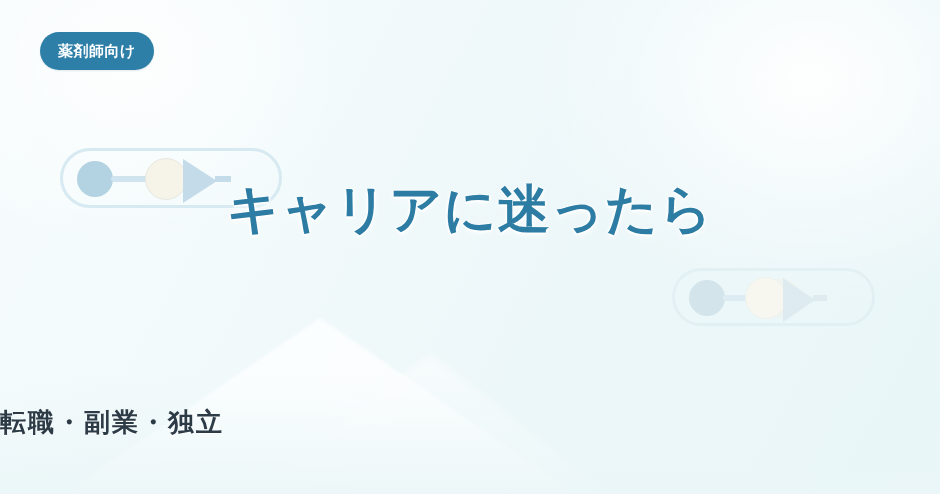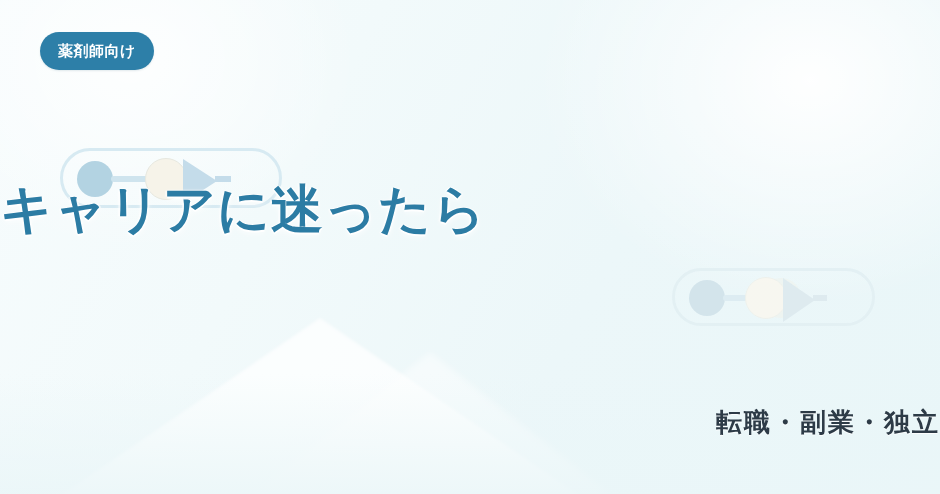--- a/index.html
+++ b/index.html
@@ -199,42 +199,42 @@
     white-space: nowrap;
     box-shadow: 0 1px 2px rgba(30,80,105,0.12);
   }
 
   
   #headline {
     position: absolute;
     left: 0;
     right: 0;
     top: 180px;
-    text-align: left;
+    text-align: center;
     color: #2c7ca4;
     font-size: 52px;
     font-weight: bold;
     line-height: 1.12;
     letter-spacing: 1px;
     text-shadow:
        0 2px 0 rgba(255,255,255,0.92),
        2px 0 0 rgba(255,255,255,0.55),
       -2px 0 0 rgba(255,255,255,0.55),
        0 -1px 0 rgba(255,255,255,0.55),
        0 3px 6px rgba(255,255,255,0.75);
   }
   #headline .hl-line { display: block; }
 
   
   #subtitle {
     position: absolute;
     left: 0;
     right: 0;
     top: 405px;
-    text-align: right;
+    text-align: left;
     color: #2d3b47;
     font-size: 26px;
     font-weight: bold;
     letter-spacing: 2px;
     text-shadow: 0 1px 0 rgba(255,255,255,0.85);
     font-family: Liberation Mono, monospace;
   }
 </style>
 </head>
 <body>

